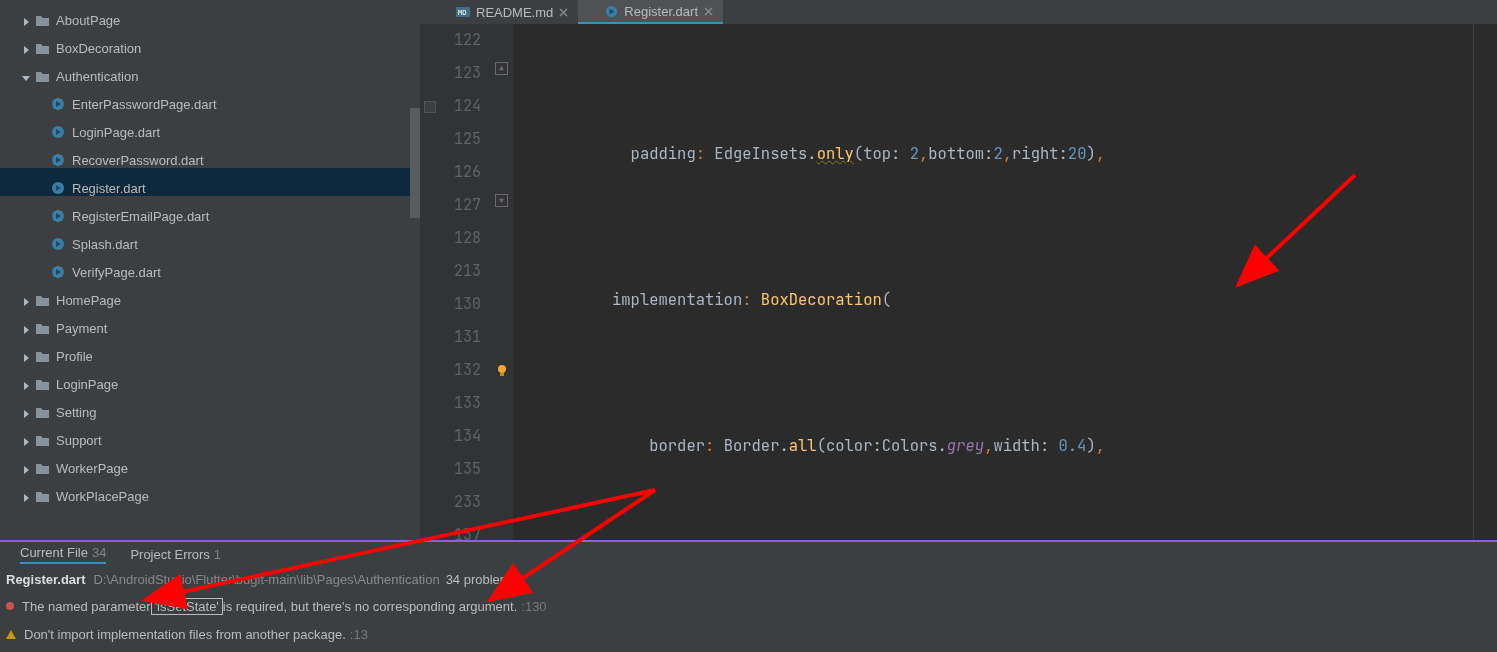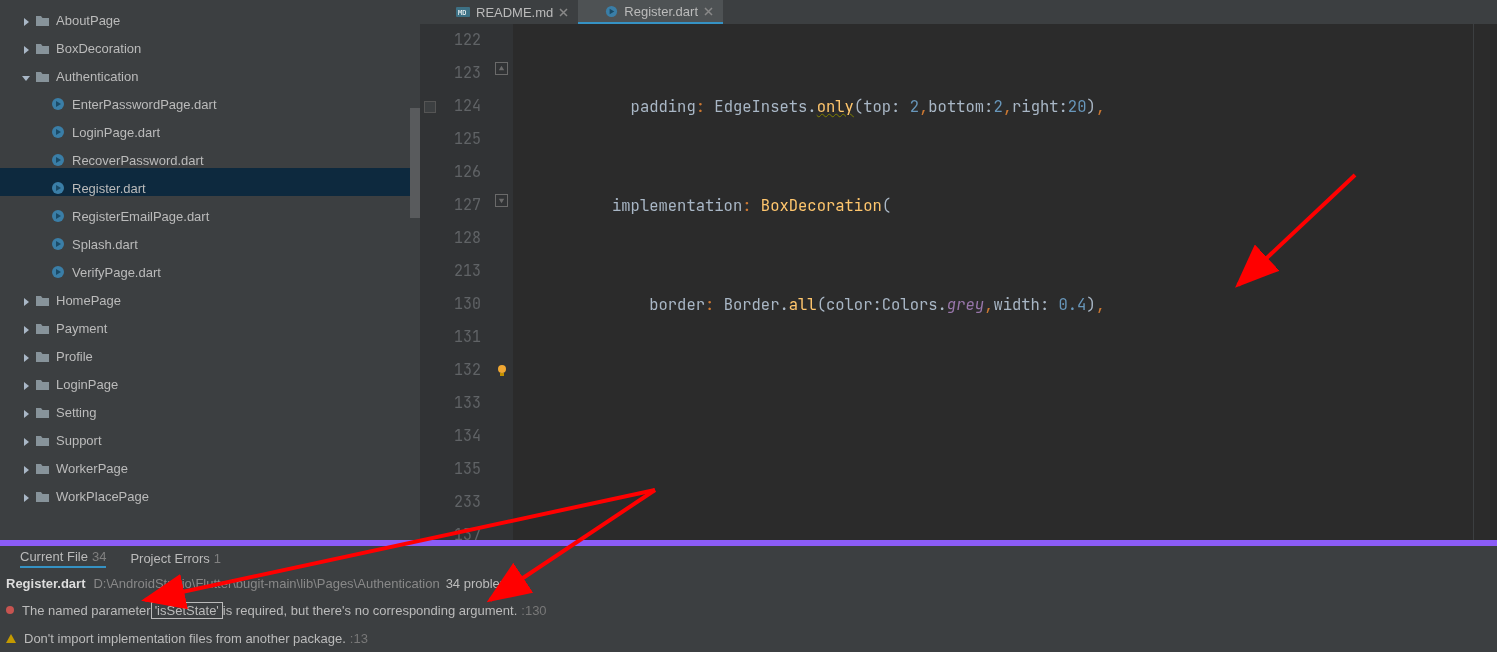--- a/index.html
+++ b/index.html
@@ -108,38 +108,38 @@
   flex:1;
   font-family:"JetBrains Mono","Consolas",monospace;
   font-size:15.5px;
   white-space:pre;
   overflow:hidden;
   line-height:33px;
   color:#a9b7c6;
   position:relative;
   padding-left:6px;
 }
-.code .line { height:33px; }
+.code .line { height:33px;margin-top:47px; }
 .minimap {
   width:24px;
   background:#2b2b2b;
   border-left:1px solid #3c3f41;
 }
 .c-punc { color:#cc7832; }
 .c-id { color:#a9b7c6; }
 .c-cls { color:#a9b7c6; }
 .c-call { color:#ffc66d; }
 .c-prop { color:#9876aa; }
 .c-num { color:#6897bb; }
 .c-underl { text-decoration: underline wavy #808000 1px; }
 
 .problems {
   height:112px;
   background:#3c3f41;
-  border-top:6px solid #8b5cf6;
+  border-top:2px solid #8b5cf6;
 }
 .problems-tabs {
   height:24px;
   display:flex;
   align-items:center;
   padding-left:20px;
   gap:24px;
 }
 .problems-tab { color:#bbb; cursor:pointer; }
 .problems-tab .count { color:#808080; margin-left:4px; }

